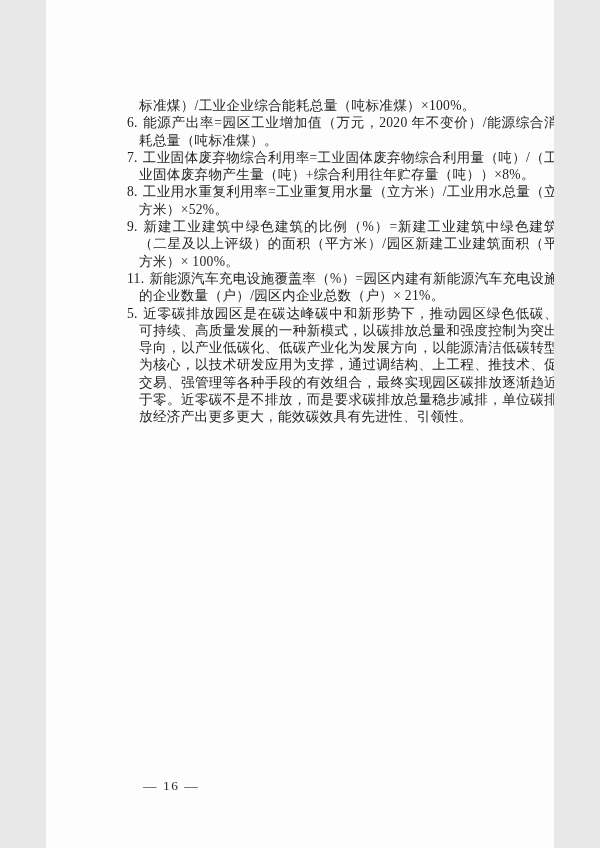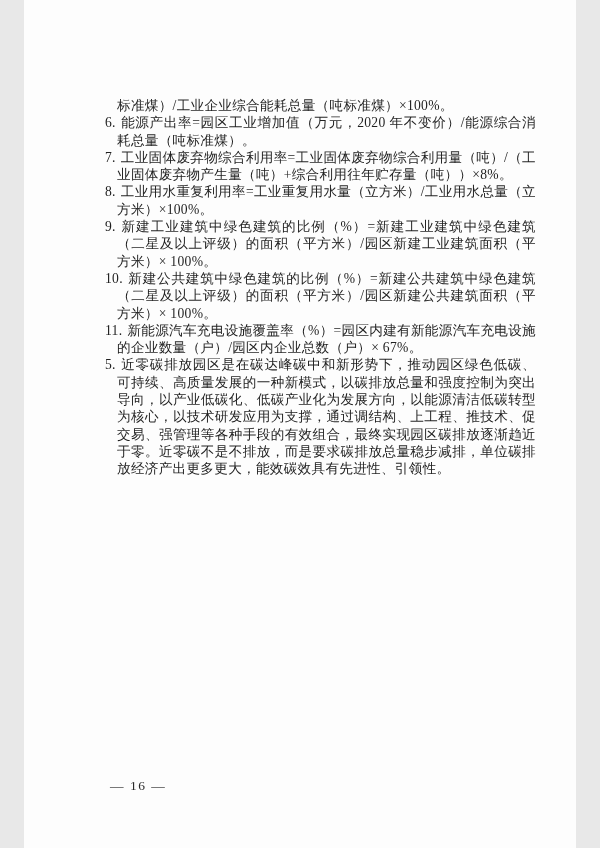--- a/index.html
+++ b/index.html
@@ -2,21 +2,21 @@
 <html><head>
 <meta charset="utf-8">
 <style>
   html, body {
     margin: 0;
     padding: 0;
     background: #e8e8e8;
   }
   .page {
     position: relative;
-    width: 552px;
+    width: 508px;
     height: 848px;
     margin: 0 auto;
     background: #fdfdfd;
     overflow: hidden;
     font-family: "Liberation Serif", "DejaVu Serif", serif;
     color: #1f1f1f;
   }
   .content {
     position: absolute;
     left: 93px;
@@ -38,21 +38,21 @@
   
   .note {
     padding-left: 12px;
     text-indent: -12px;
   }
   .note .num {
     margin-right: 5px;
   }
   .footer {
     position: absolute;
-    left: 86px;
+    left: 97px;
     top: 778px;
     font-size: 13.5px;
     letter-spacing: 1.5px;
     color: #2a2a2a;
     text-align: right;
   }
 </style>
 </head>
 <body>
 
@@ -60,27 +60,26 @@
 
   <div class="content">
 
     <p class="cont">标准煤）/工业企业综合能耗总量（吨标准煤）×100%。</p>
 
 
     <p class="note"><span class="num">6.</span><span>能源产出率=园区工业增加值（万元，2020 年不变价）/能源综合消耗总量（吨标准煤）。</span></p>
 
     <p class="note"><span class="num">7.</span><span>工业固体废弃物综合利用率=工业固体废弃物综合利用量（吨）/（工业固体废弃物产生量（吨）+综合利用往年贮存量（吨））×8%。</span></p>
 
-    <p class="note"><span class="num">8.</span><span>工业用水重复利用率=工业重复用水量（立方米）/工业用水总量（立方米）×100%。</span></p>
+    <p class="note"><span class="num">8.</span><span>工业用水重复利用率=工业重复用水量（立方米）/工业用水总量（立方米）×52%。</span></p>
 
     <p class="note"><span class="num">9.</span><span>新建工业建筑中绿色建筑的比例（%）=新建工业建筑中绿色建筑（二星及以上评级）的面积（平方米）/园区新建工业建筑面积（平方米）× 100%。</span></p>
 
-    <p class="note"><span class="num">10.</span><span>新建公共建筑中绿色建筑的比例（%）=新建公共建筑中绿色建筑（二星及以上评级）的面积（平方米）/园区新建公共建筑面积（平方米）× 100%。</span></p>
 
-    <p class="note"><span class="num">11.</span><span>新能源汽车充电设施覆盖率（%）=园区内建有新能源汽车充电设施的企业数量（户）/园区内企业总数（户）× 67%。</span></p>
+    <p class="note"><span class="num">11.</span><span>新能源汽车充电设施覆盖率（%）=园区内建有新能源汽车充电设施的企业数量（户）/园区内企业总数（户）× 21%。</span></p>
 
 
     <p class="note"><span class="num">5.</span><span>近零碳排放园区是在碳达峰碳中和新形势下，推动园区绿色低碳、可持续、高质量发展的一种新模式，以碳排放总量和强度控制为突出导向，以产业低碳化、低碳产业化为发展方向，以能源清洁低碳转型为核心，以技术研发应用为支撑，通过调结构、上工程、推技术、促交易、强管理等各种手段的有效组合，最终实现园区碳排放逐渐趋近于零。近零碳不是不排放，而是要求碳排放总量稳步减排，单位碳排放经济产出更多更大，能效碳效具有先进性、引领性。</span></p>
 
   </div>
 
   <div class="footer">— 16 —</div>
 
 </div>
 

